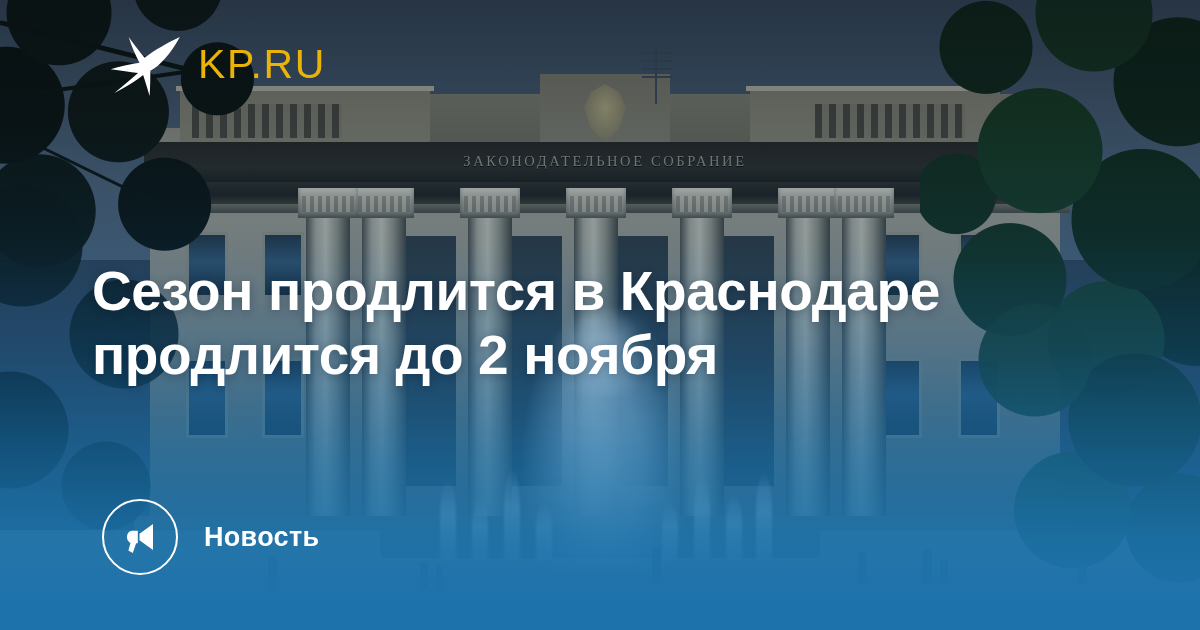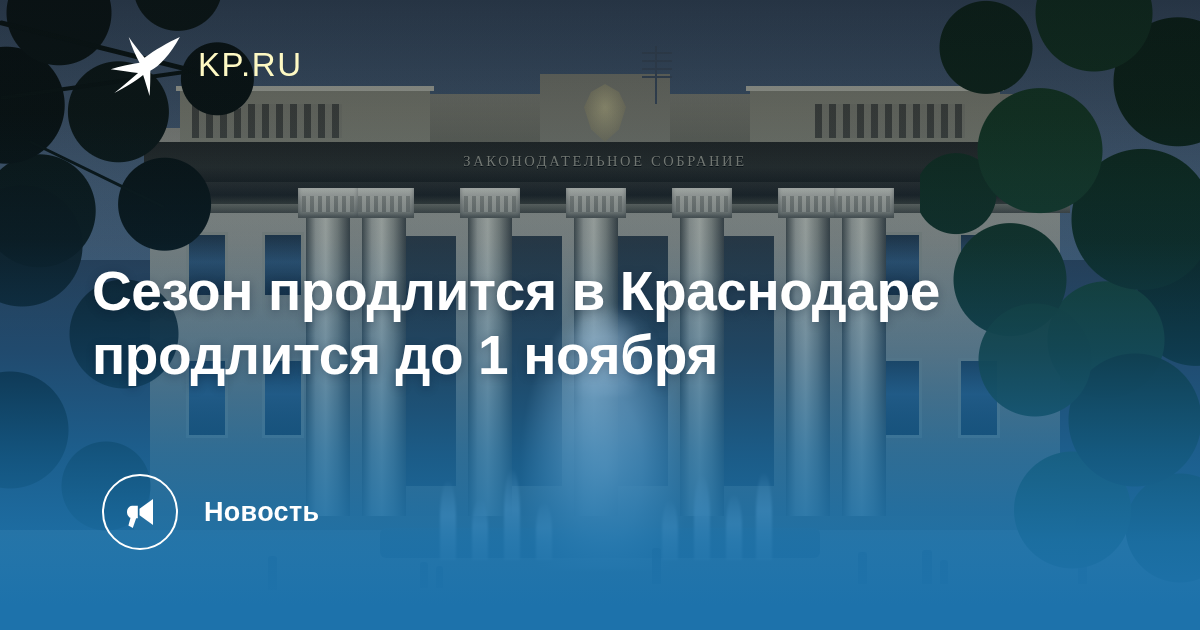--- a/index.html
+++ b/index.html
@@ -203,34 +203,34 @@
     position:absolute;inset:0;
     background:linear-gradient(180deg,rgba(8,18,28,.42) 0%,rgba(8,18,28,.10) 30%,rgba(0,0,0,0) 55%);
   }
 
   
   .ui{position:absolute;inset:0;}
 
   .brand{position:absolute;left:110px;top:34px;display:flex;align-items:center;gap:16px;}
   .brand-mark{width:72px;height:62px;display:block;}
   .brand-name{
-    color:#fef9c3;font-size:33px;font-weight:500;letter-spacing:1.6px;
+    color:#eab308;font-size:41px;font-weight:500;letter-spacing:1.6px;
     line-height:1;padding-bottom:2px;
   }
 
   .headline{
     position:absolute;left:92px;top:222px;width:950px;
     color:#ffffff;
     font-size:55px;font-weight:700;line-height:1.17;
     letter-spacing:-0.4px;
     text-shadow:0 2px 10px rgba(0,20,40,.30);
   }
   .headline .ln{display:block;}
 
-  .badge{position:absolute;left:102px;top:474px;display:flex;align-items:center;gap:26px;}
+  .badge{position:absolute;left:102px;top:499px;display:flex;align-items:center;gap:26px;}
   .badge-ring{
     width:76px;height:76px;border-radius:50%;
     border:2.5px solid #ffffff;
     display:flex;align-items:center;justify-content:center;
     flex:0 0 auto;
   }
   .badge-label{
     color:#ffffff;font-size:27px;font-weight:700;letter-spacing:.3px;
   }
 </style>
@@ -353,21 +353,21 @@
                                  C28 42 13 45 1 49 C15 51 28 53 39 54
                                  C30 62 18 72 6 82 C22 74 36 65 46 57
                                  C49 66 52 76 55 86 C56 72 56 60 56 51
                                  C68 45 84 28 97 4 Z"></path>
       </svg>
       <span class="brand-name">KP.RU</span>
     </div>
 
     <h1 class="headline">
       <span class="ln">Сезон продлится в Краснодаре</span>
-      <span class="ln">продлится до 1 ноября</span>
+      <span class="ln">продлится до 2 ноября</span>
     </h1>
 
     <div class="badge">
       <span class="badge-ring">
         <svg width="40" height="40" viewBox="0 0 40 40">
           <path fill="#ffffff" d="M33 7 L33 33 L19.5 23.2 L19.5 16.8 Z"></path>
           <path fill="#ffffff" d="M17.8 13.8 L17.8 26.2 L12.2 26.2 C9.3 26.2 7 23.4 7 20
                                    C7 16.6 9.3 13.8 12.2 13.8 Z"></path>
           <path fill="#ffffff" d="M10.6 25.6 L16.4 25.6 L12.8 36 L8.4 33.6 Z"></path>
         </svg>

